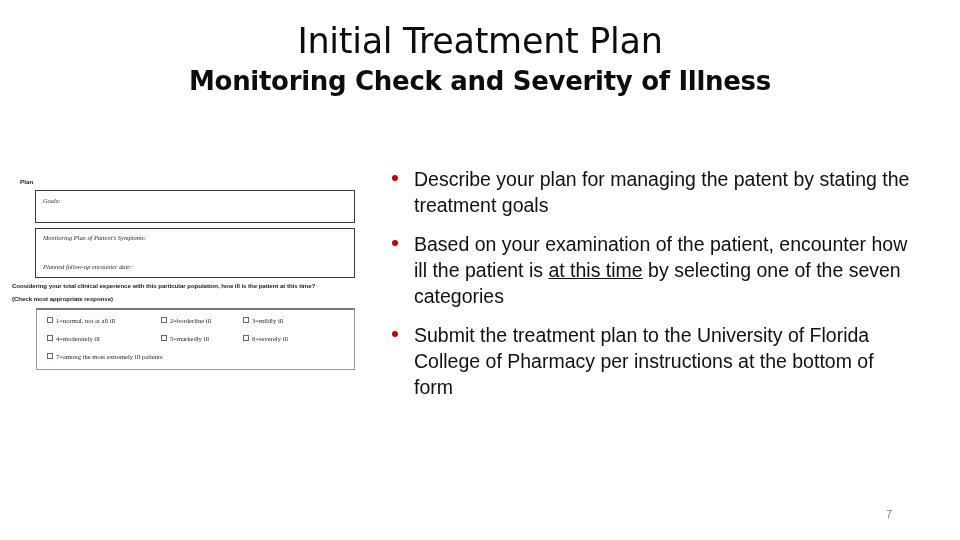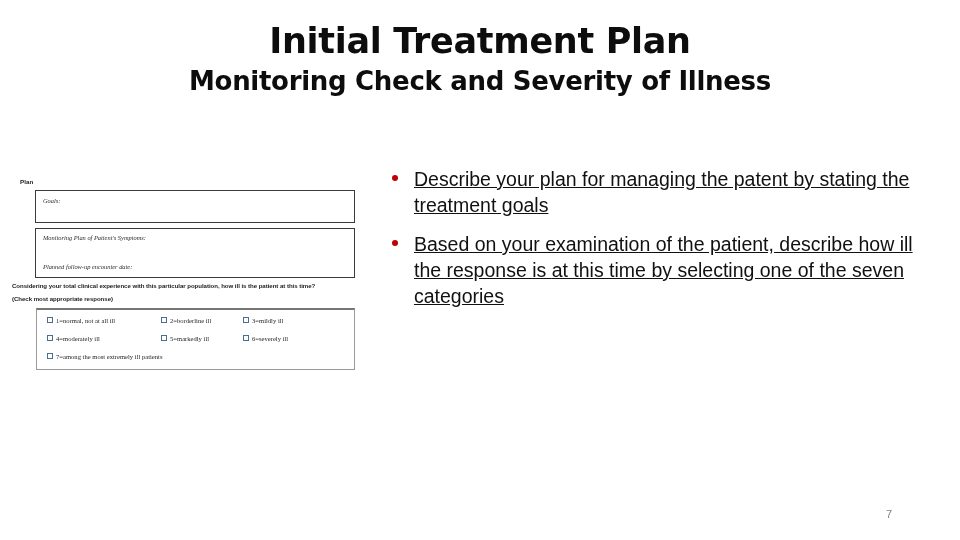--- a/index.html
+++ b/index.html
@@ -21,21 +21,21 @@
   
   .title-block {
     position: absolute;
     left: 0;
     top: 20px;
     width: 960px;
     text-align: center;
   }
   .slide-title {
     font-family: "DejaVu Sans", sans-serif;
-    font-weight: bold;
+    font-weight: normal;
     font-size: 35px;
     line-height: 42px;
     letter-spacing: -0.3px;
     color: #0d0d0d;
     white-space: nowrap;
   }
   .slide-subtitle {
     font-family: "DejaVu Sans", sans-serif;
     font-weight: bold;
     font-size: 26px;
@@ -168,21 +168,20 @@
     width: 528px;
   }
   .bullet {
     position: relative;
     padding-left: 26px;
     margin-bottom: 13px;
     font-family: "Liberation Sans", sans-serif;
     font-size: 19.5px;
     line-height: 26px;
     color: #111111;
-    text-decoration: underline;
   }
   .bullet:last-child { margin-bottom: 0; }
   .bullet-dot {
     position: absolute;
     left: 4px;
     top: 9px;
     width: 6px;
     height: 6px;
     border-radius: 50%;
     background: #C00000;
@@ -244,21 +243,24 @@
   </div>
 
   <div class="bullets">
 
     <div class="bullet">
       <span class="bullet-dot"></span><span>Describe your plan for managing the patent by stating the treatment goals</span><span class="u"></span><span></span>
     </div>
 
 
     <div class="bullet">
-      <span class="bullet-dot"></span><span>Based on your examination of the patient, describe how ill the response is </span><span class="u">at this time</span><span> by selecting one of the seven categories</span>
-    </div>
-
+      <span class="bullet-dot"></span><span>Based on your examination of the patient, encounter how ill the patient is </span><span class="u">at this time</span><span> by selecting one of the seven categories</span>
+    </div>
+
+    <div class="bullet">
+      <span class="bullet-dot"></span><span>Submit the treatment plan to the University of Florida College of Pharmacy per instructions at the bottom of form</span><span class="u"></span><span></span>
+    </div>
 
   </div>
 
   <div class="page-number">7</div>
 
 </div>
 
 </body></html>

